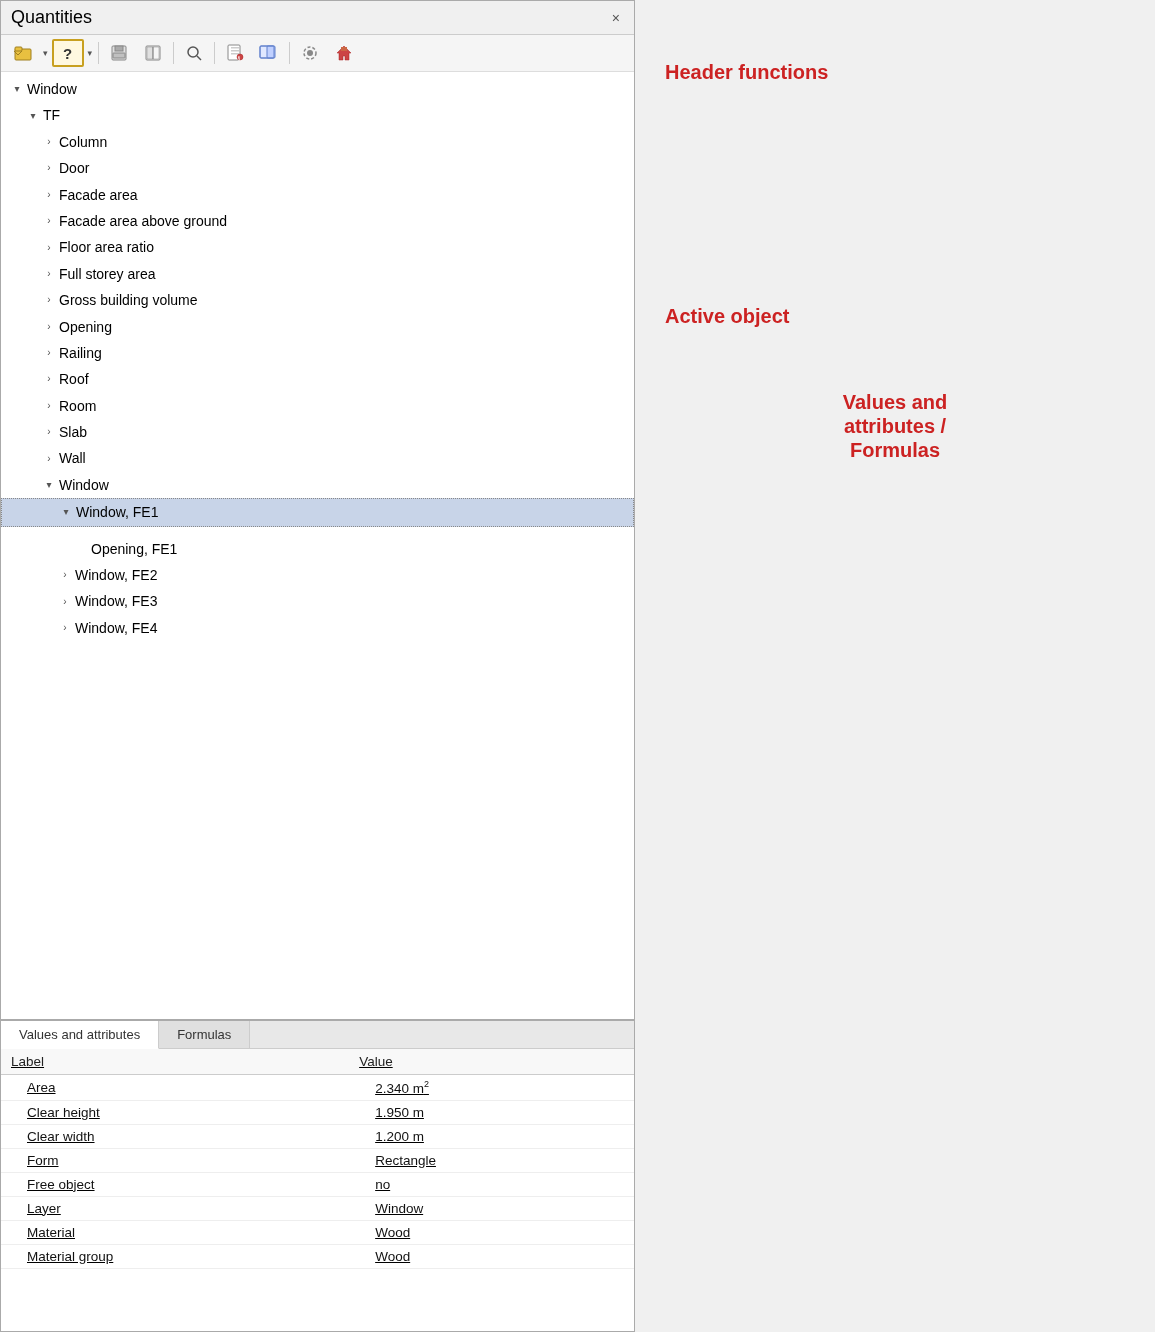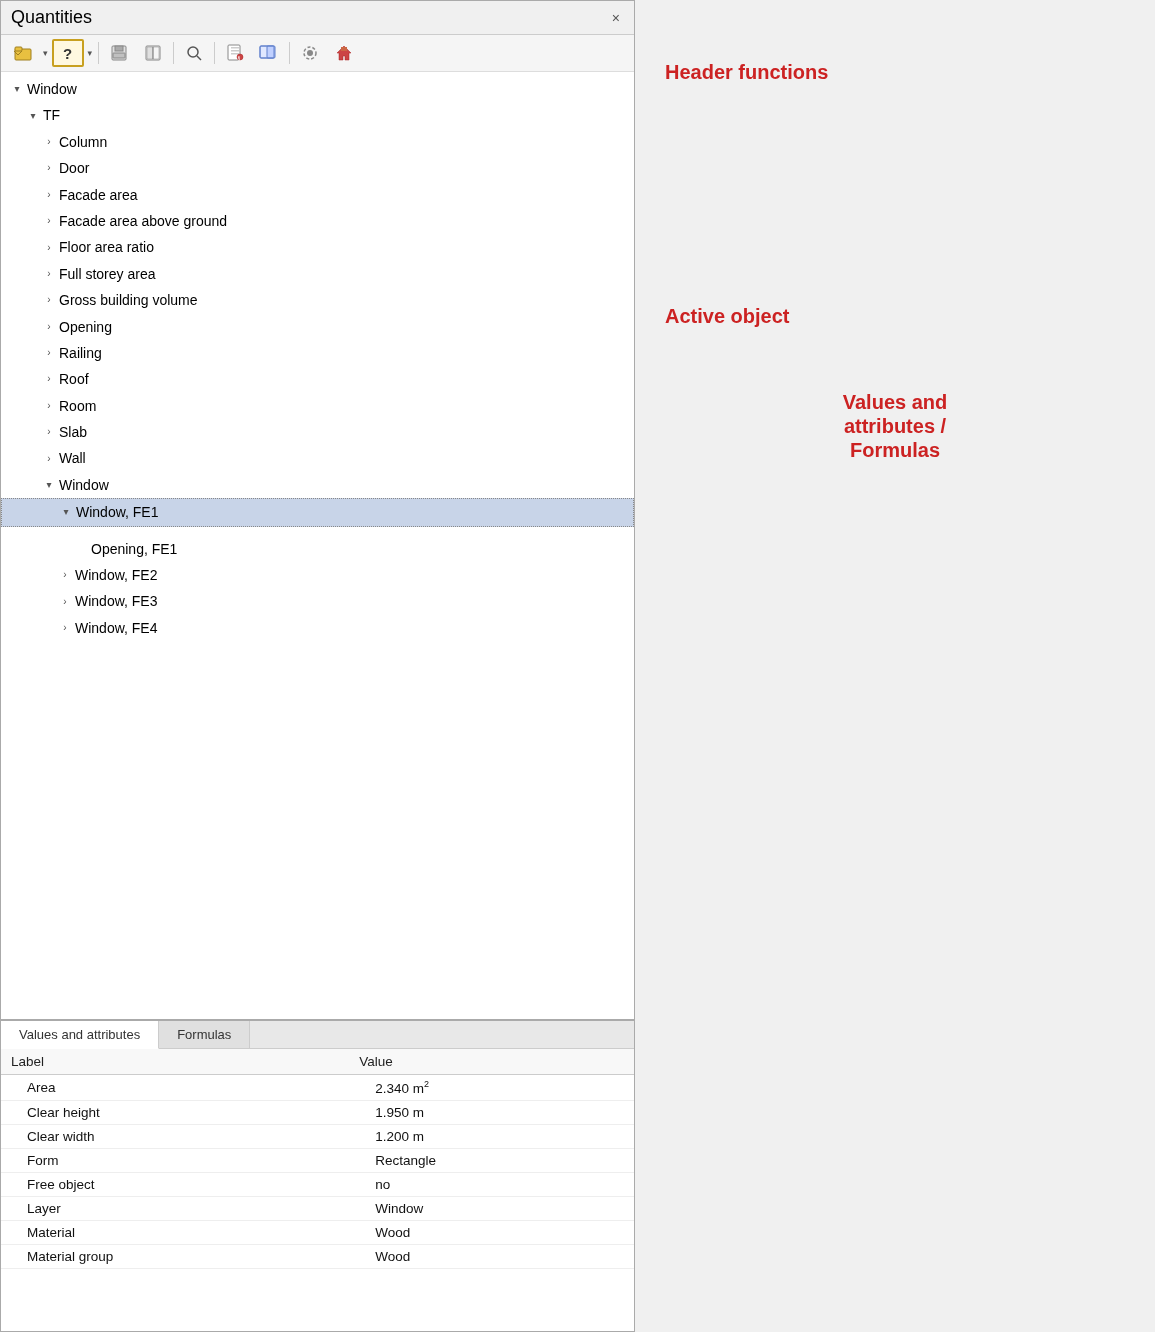--- a/index.html
+++ b/index.html
@@ -189,20 +189,21 @@
     }
     .values-table-container::-webkit-scrollbar-thumb {
       background: #aaa;
       border: 1px solid #999;
     }
 
     .values-table {
       width: 100%;
       border-collapse: collapse;
       font-size: 13.5px;
+      text-decoration: underline;
     }
     .values-table th {
       text-align: left;
       padding: 5px 10px;
       border-bottom: 1px solid #ccc;
       font-weight: normal;
       background: #f8f8f8;
       color: #222;
     }
     .values-table td {

